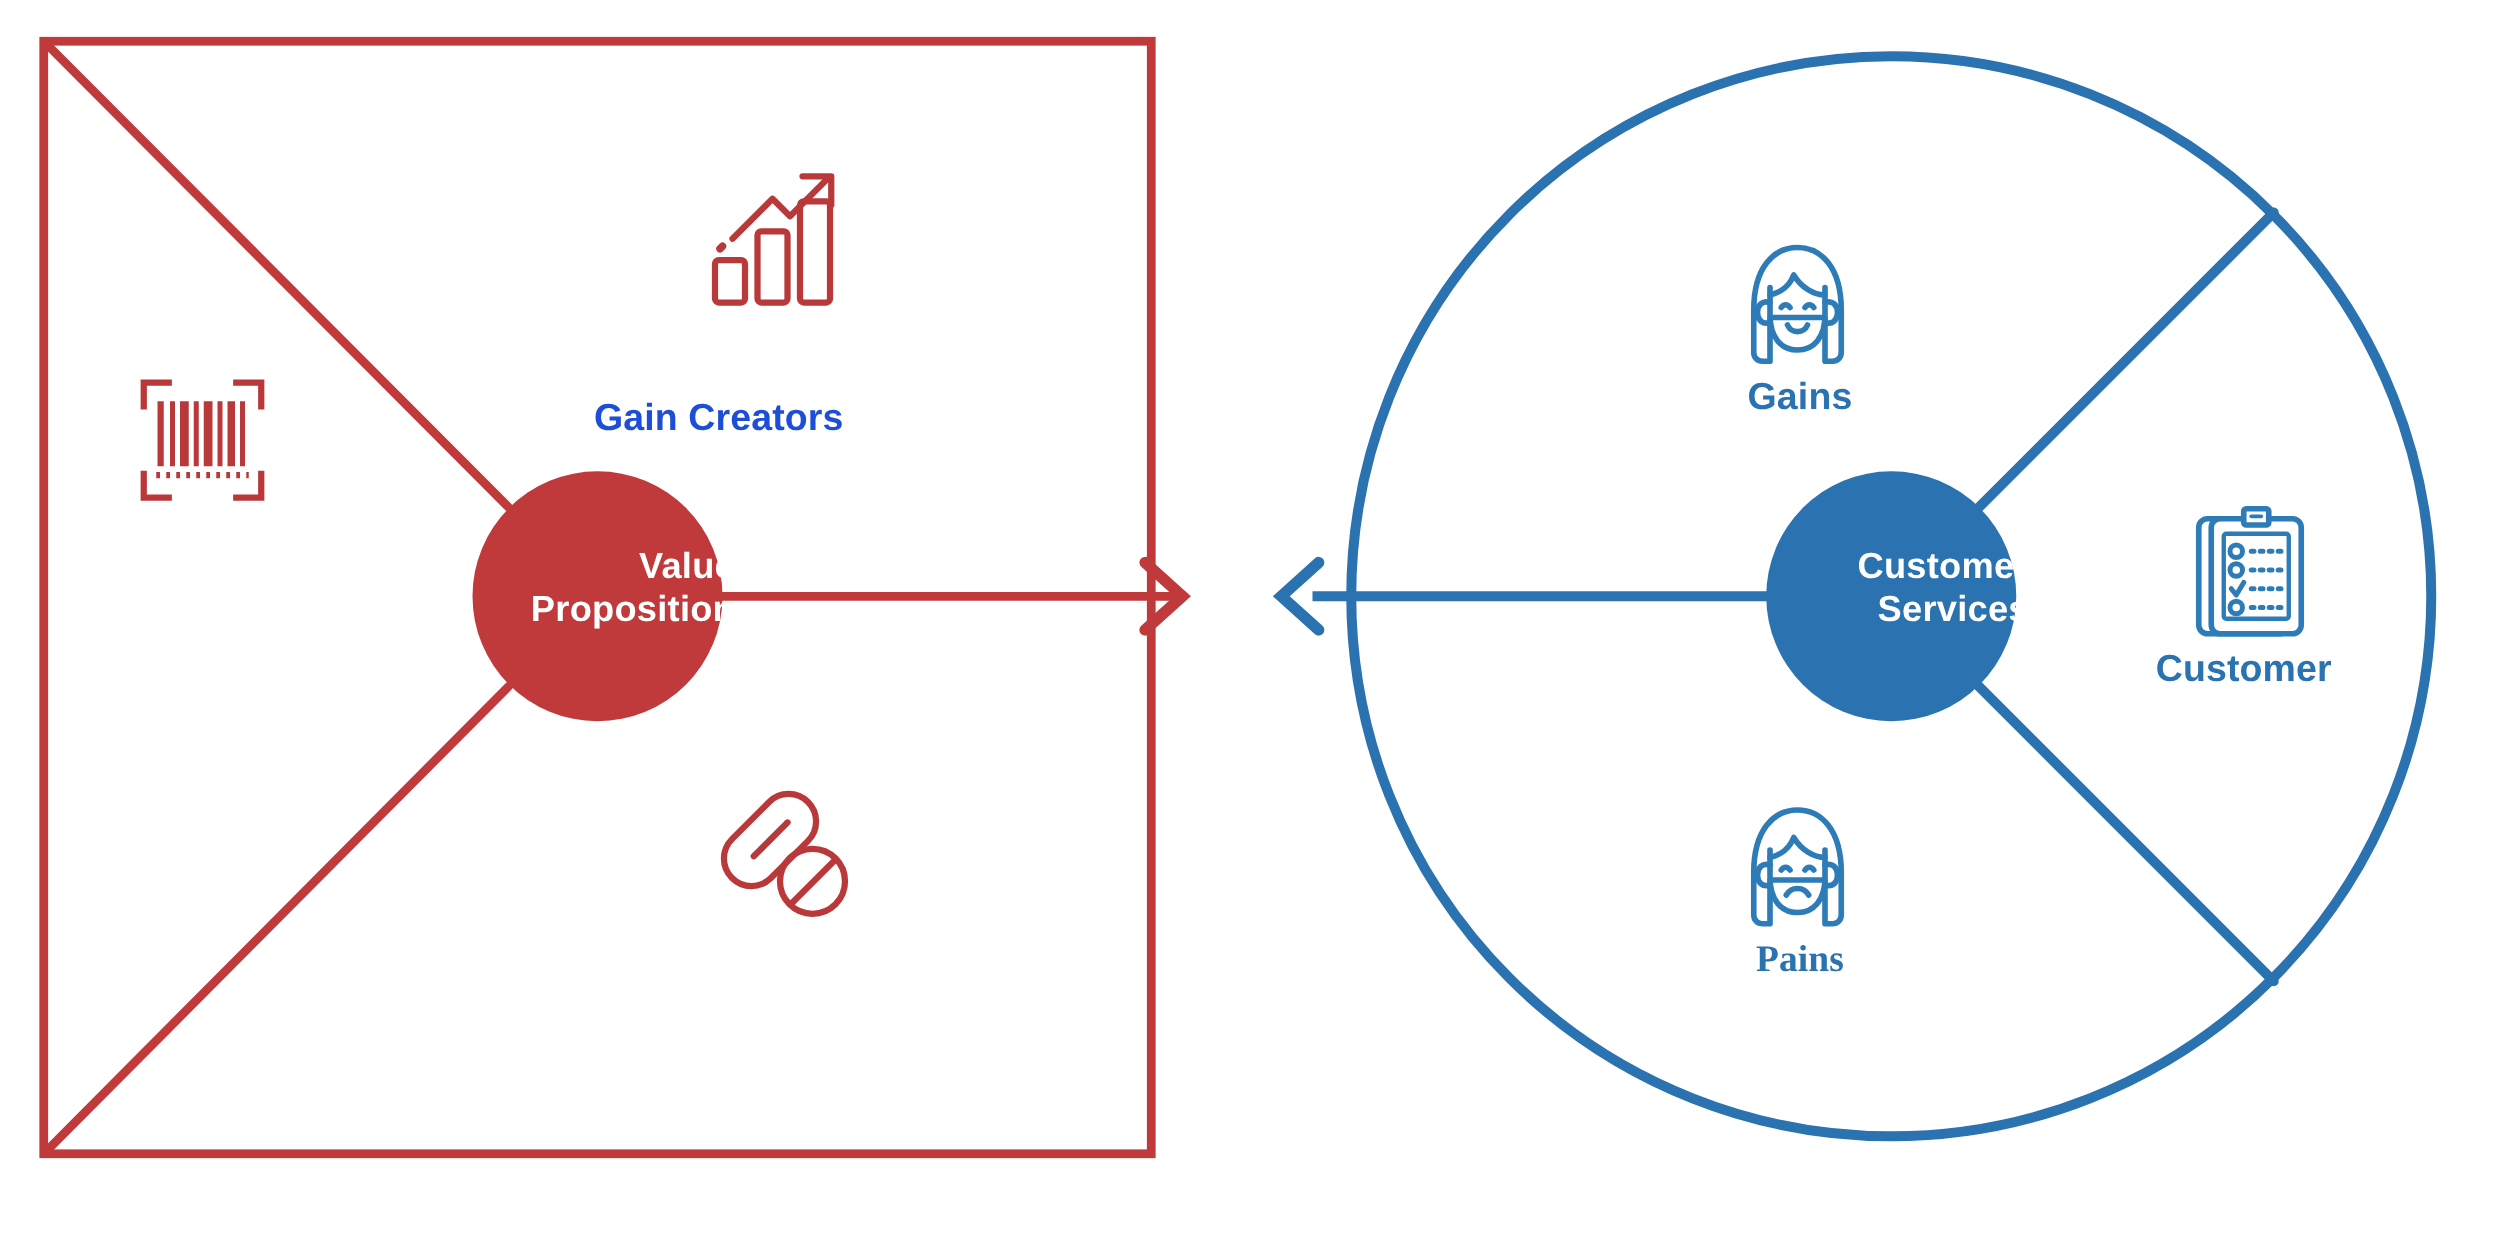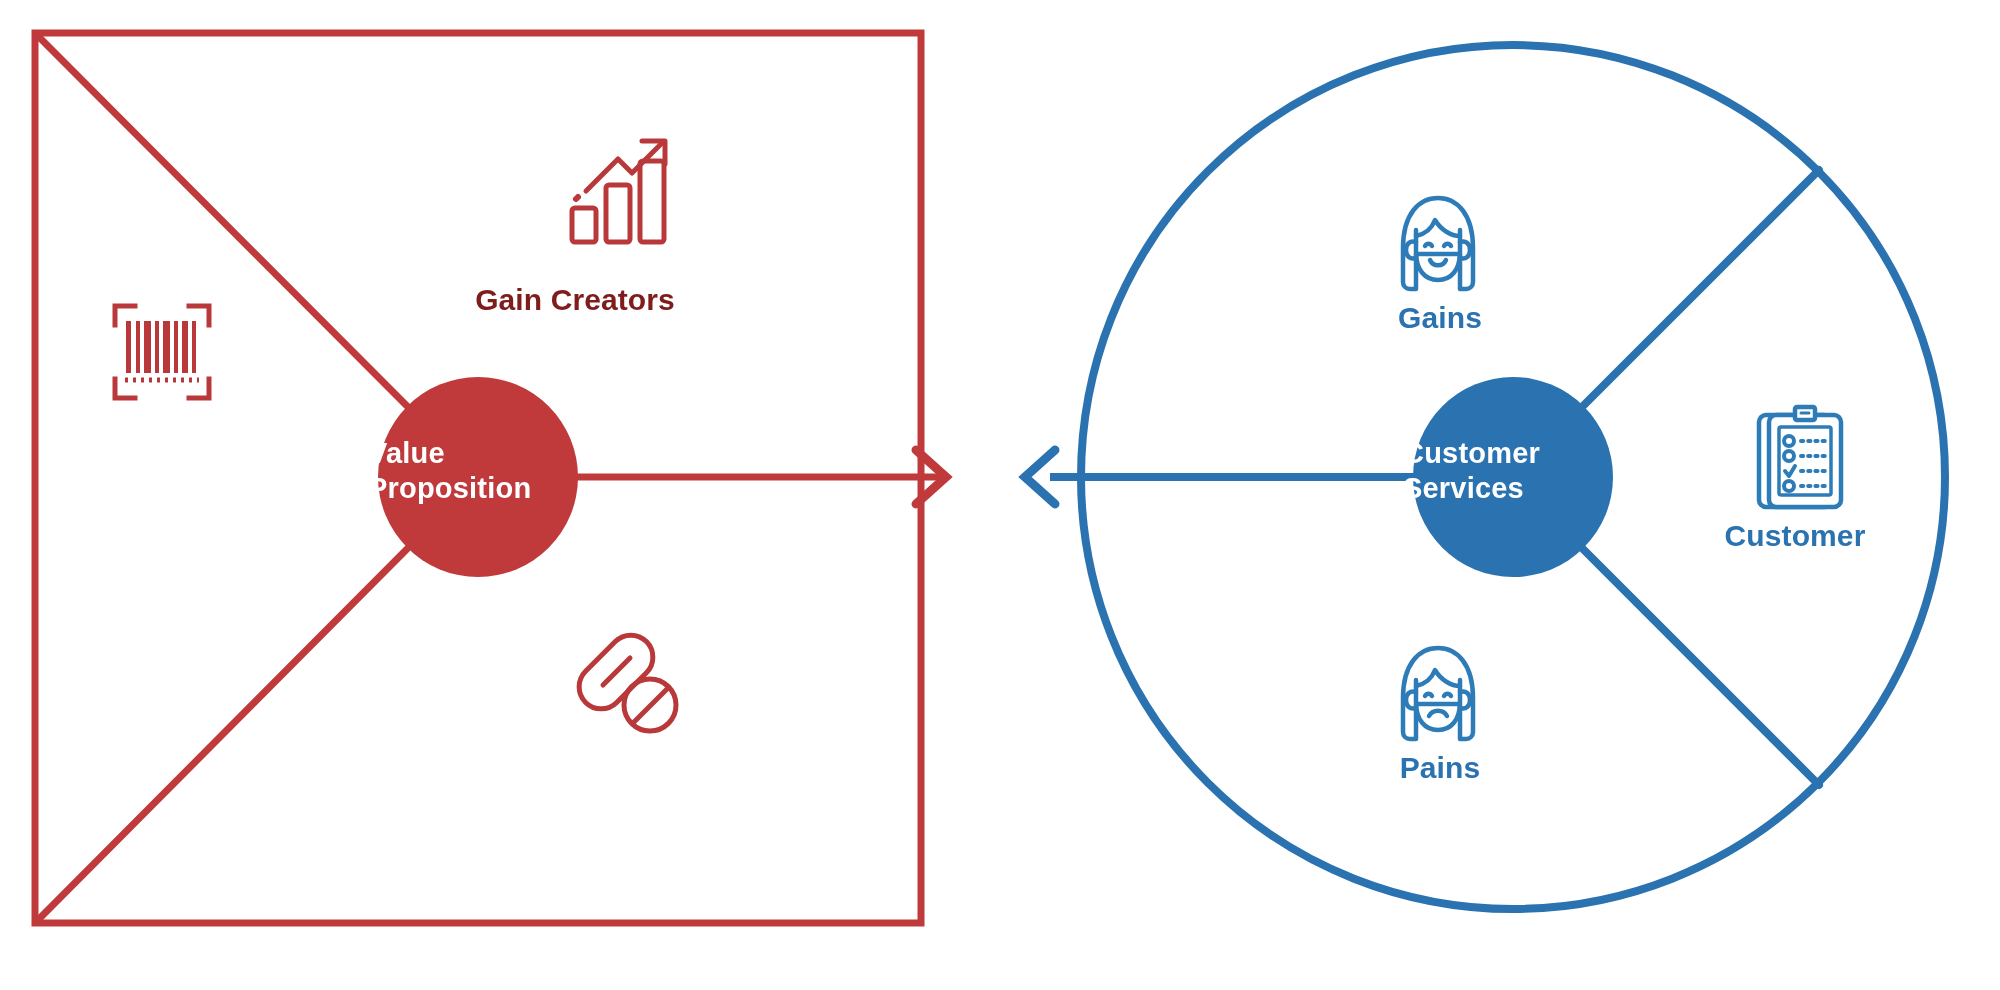--- a/index.html
+++ b/index.html
@@ -1,22 +1,22 @@
 <!DOCTYPE html>
 <html><head>
 <meta charset="utf-8">
 <style>
   html,body{margin:0;padding:0;background:#ffffff;}
   body{width:2000px;height:990px;overflow:hidden;font-family:"Liberation Sans",sans-serif;}
   #canvas{position:relative;width:2000px;height:990px;background:#fff;}
   svg.layer{position:absolute;left:0;top:0;width:2000px;height:990px;}
   .lbl{position:absolute;text-align:center;font-weight:700;line-height:1.18;letter-spacing:.1px;}
-  .lbl-red{color:#7f1d1d;}
+  .lbl-red{color:#1d4ed8;margin-top:35px;}
   .lbl-blue{color:#2A72B0;}
-  .center-label{position:absolute;text-align:left;color:#ffffff;font-weight:700;line-height:1.2;
+  .center-label{position:absolute;text-align:right;color:#ffffff;font-weight:700;line-height:1.2;
                  width:220px;letter-spacing:.2px;}
 </style>
 </head>
 <body>
 
 <div id="canvas">
 
   <svg class="layer" viewBox="0 0 2000 990">
     <defs></defs>
 
@@ -158,17 +158,17 @@
   </div>
 
   <div class="lbl lbl-blue" style="left:1325px;top:300px;width:230px;font-size:30px;">
     <span>Gains</span>
   </div>
 
   <div class="lbl lbl-blue" style="left:1670px;top:518px;width:250px;font-size:30px;">
     <div>Customer</div>
   </div>
 
-  <div class="lbl lbl-blue" style="left:1325px;top:750px;width:230px;font-size:30px;">
+  <div class="lbl lbl-blue" style="left:1325px;top:750px;width:230px;font-size:30px;font-family:Liberation Serif, serif;">
     <span>Pains</span>
   </div>
 
 </div>
 
 </body></html>

